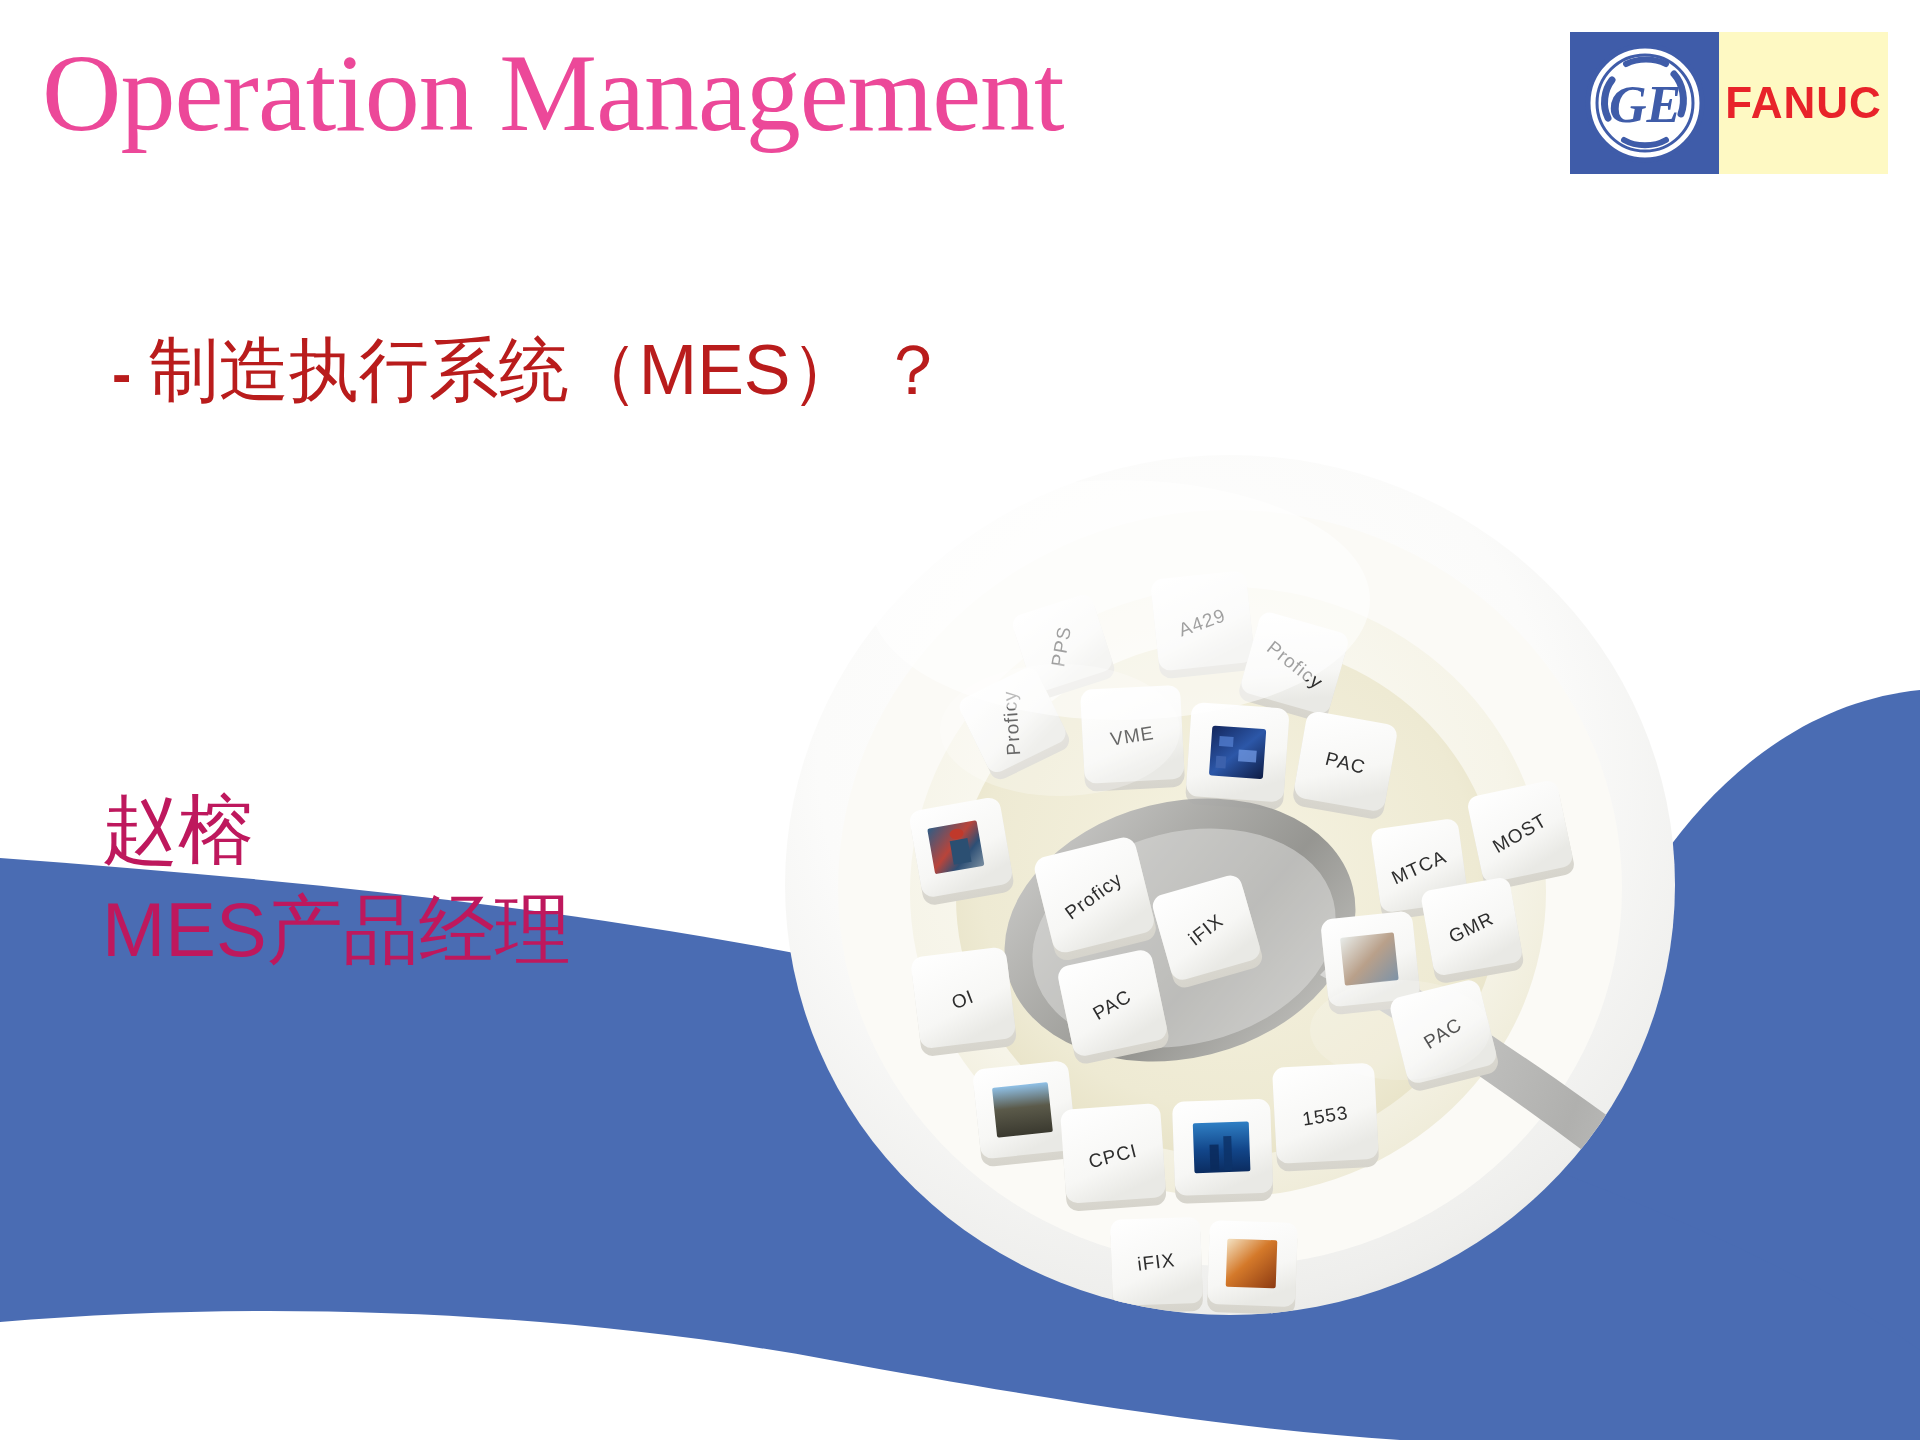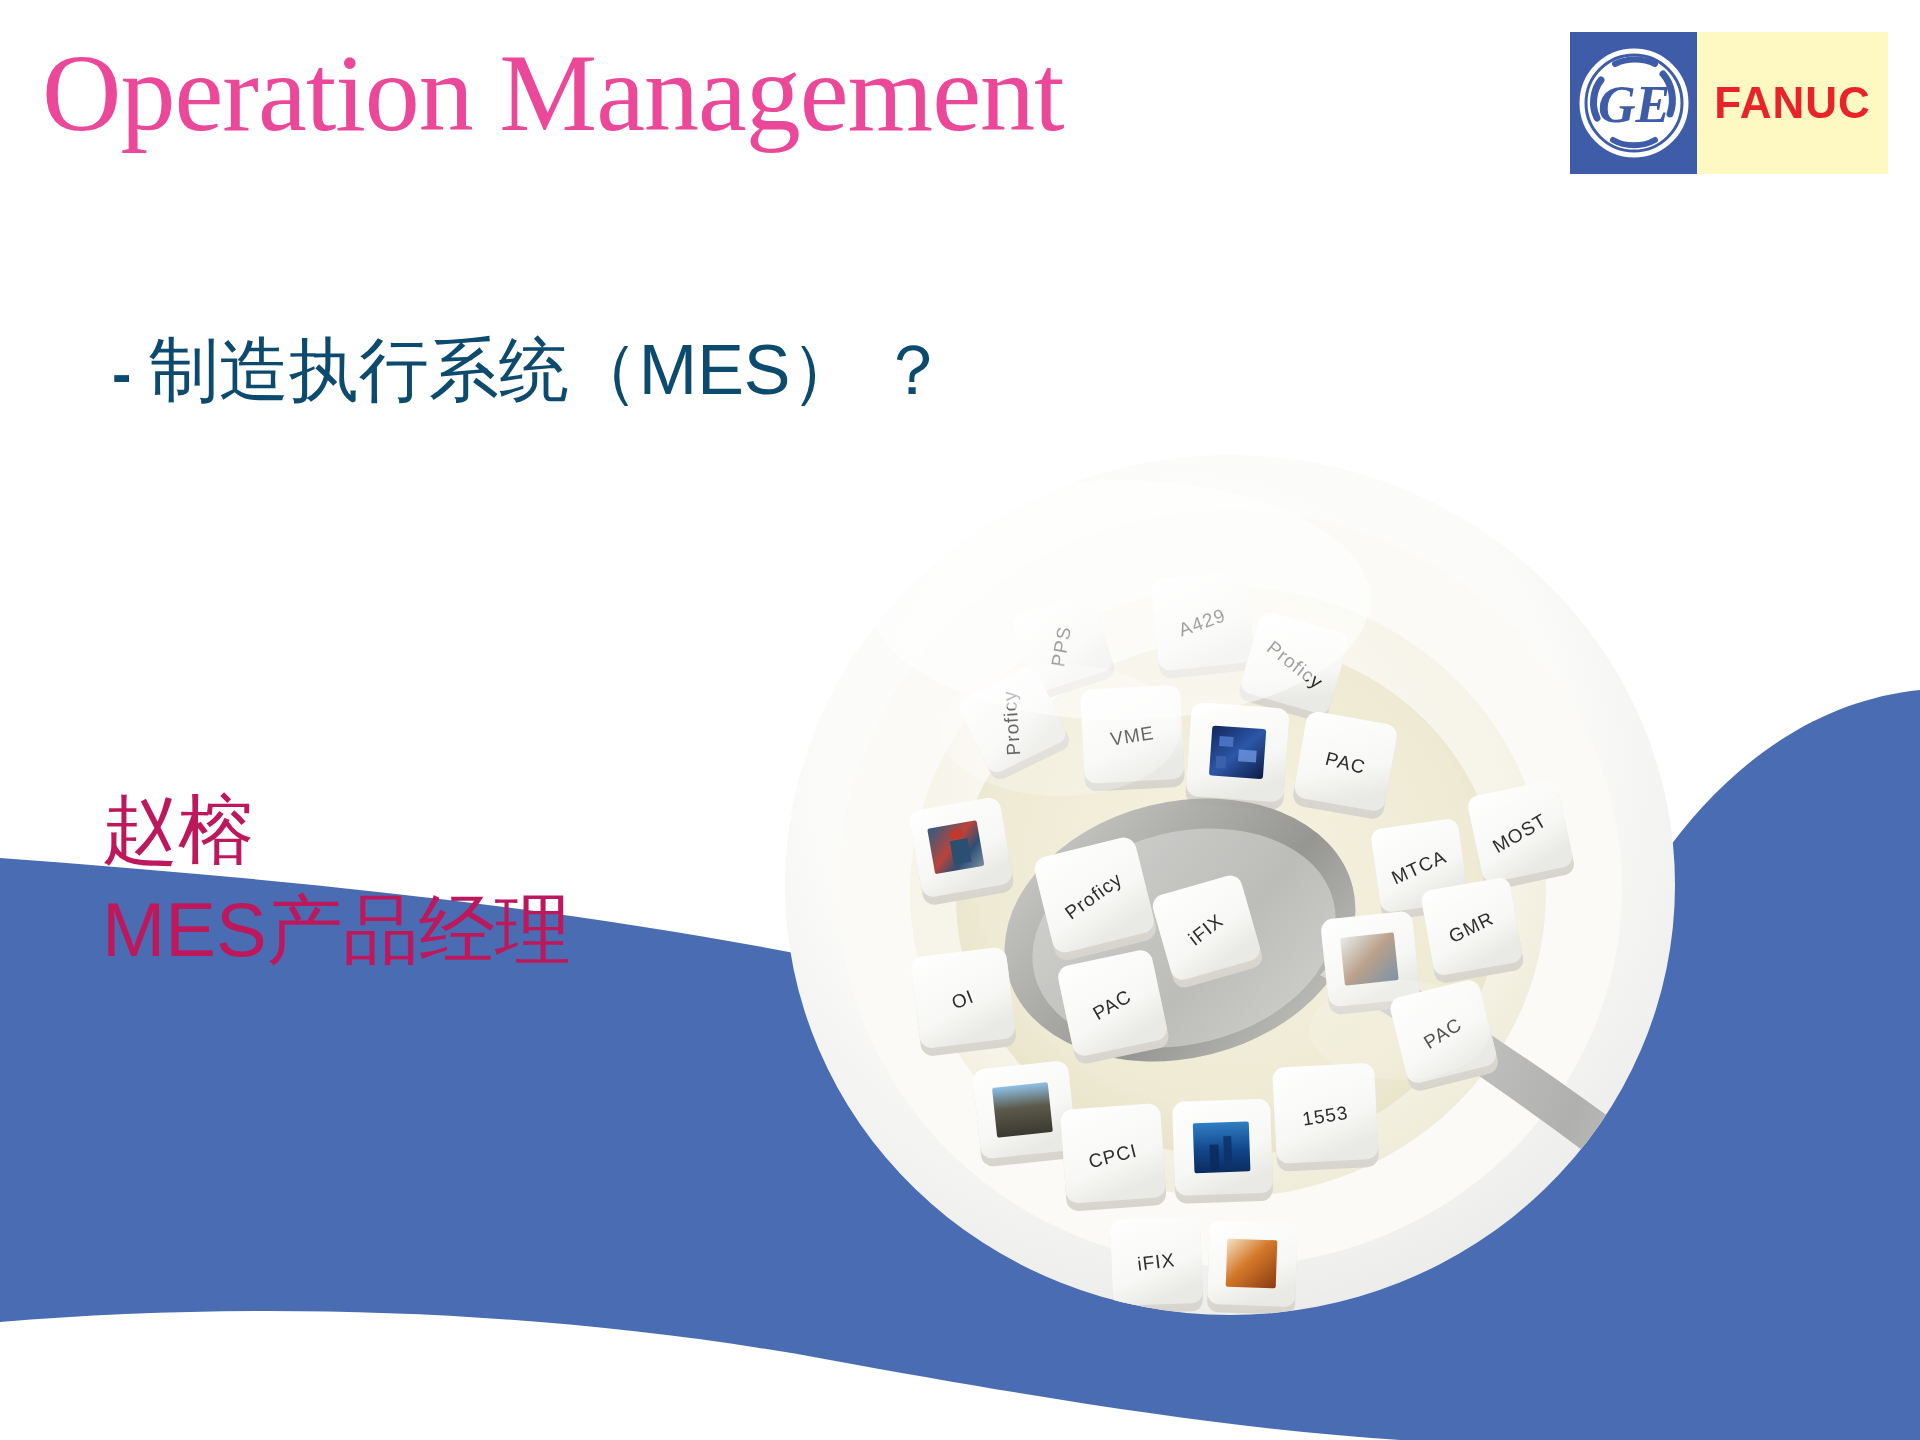--- a/index.html
+++ b/index.html
@@ -7,39 +7,39 @@
     width:1920px;height:1440px;overflow:hidden;background:#ffffff;
     font-family:"Liberation Sans","DejaVu Sans",sans-serif;
   }
   .slide{position:relative;width:1920px;height:1440px;background:#fff;overflow:hidden;}
 
   
   .wave-layer{position:absolute;left:0;top:0;width:1920px;height:1440px;}
 
   
   .logo{position:absolute;left:1570px;top:32px;width:318px;height:142px;display:flex;}
-  .logo-ge{width:127px;height:142px;background:#3f5ca9;display:flex;align-items:center;justify-content:center;}
+  .logo-ge{width:149px;height:142px;background:#3f5ca9;display:flex;align-items:center;justify-content:center;}
   .logo-fanuc{flex:1;height:142px;background:#fef9c3;display:flex;align-items:center;justify-content:center;}
   .logo-fanuc span{
     color:#e8232a;font-weight:bold;font-size:44px;letter-spacing:1px;
     font-family:"Liberation Sans","DejaVu Sans",sans-serif;
   }
 
   
   .title{
     position:absolute;left:42px;top:38px;
     font-size:110px;line-height:1.0;color:#ec4899;
     font-family:Liberation Serif, serif;
     font-weight:normal;white-space:nowrap;letter-spacing:-1px;text-align:right;
   }
 
   
   .subtitle{
     position:absolute;left:112px;top:330px;
-    font-size:70px;line-height:1.15;color:#0c4a6e;
+    font-size:70px;line-height:1.15;color:#b91c1c;
     font-family:"Liberation Serif","DejaVu Serif",serif;
     white-space:nowrap;
   }
   .subtitle .lat{font-family:"Liberation Sans","DejaVu Sans",sans-serif;}
   .subtitle .dash{font-family:"Liberation Sans","DejaVu Sans",sans-serif;font-weight:bold;font-size:58px;}
 
   
   .presenter{
     position:absolute;left:102px;top:780px;width:700px;
     color:#be185d;font-size:76px;line-height:1.32;

